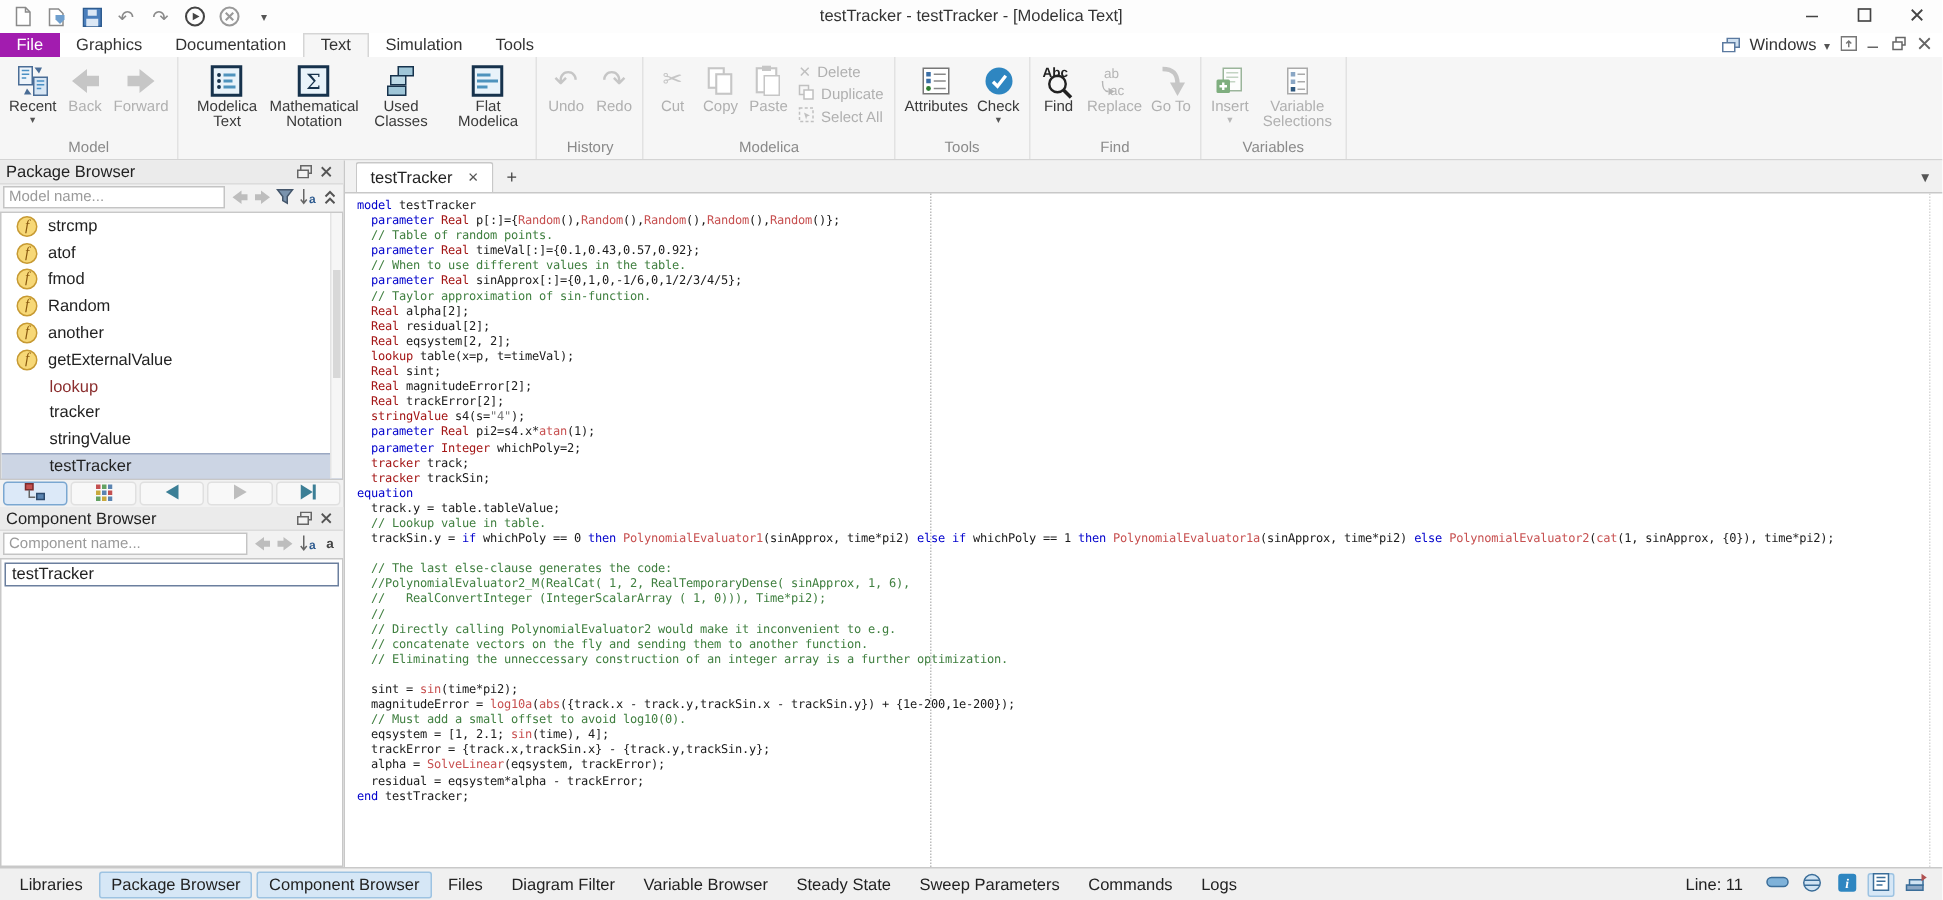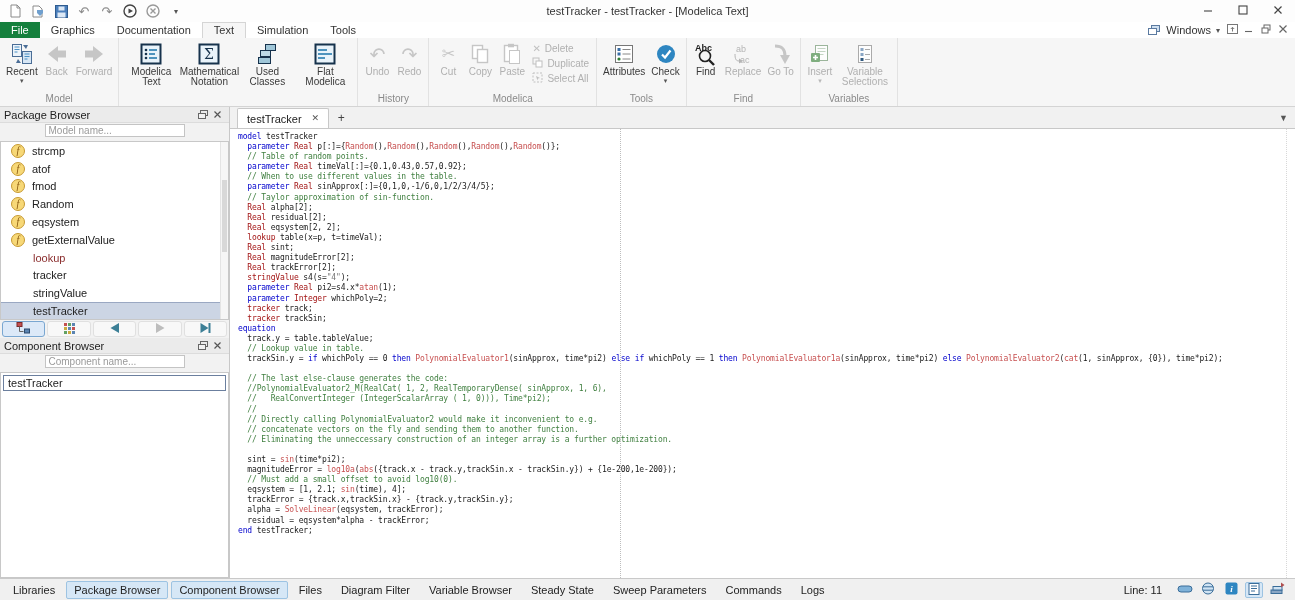--- a/index.html
+++ b/index.html
@@ -38,21 +38,21 @@
   .minibtn { display:flex; align-items:center; gap:4px; font-size:10px; color:#b0b0b0; height:12px; white-space:nowrap; }
   .rgroup-label { height:14px; text-align:center; font-size:10px; color:#8a8a8a; line-height:13px; }
 
   
   .panel { position:absolute; left:0; width:230px; background:#f2f2f2; border-right:1px solid #c8c8c8; }
   #package-browser { top:107px; height:213px; }
   #component-browser { top:338px; height:240px; }
   .panel-header { height:16px; background:#ebebeb; display:flex; align-items:center; padding:0 4px; font-size:11px; color:#222; border-bottom:1px solid #dcdcdc; }
   .panel-header .spacer { flex:1; }
   .ph-btn { width:15px; height:13px; display:flex; align-items:center; justify-content:center; }
-  .search-row { height:18px; display:flex; align-items:center; padding:1px 2px; gap:3px;flex-direction:column; }
+  .search-row { height:18px; display:flex; padding:1px 2px; gap:3px; }
   .search-input { flex:1; height:15px; border:1px solid #c4c4c4; background:#fff; font-size:10px; padding:0 3px; color:#333; font-family:"Liberation Sans",sans-serif; min-width:20px; }
   .search-input::placeholder { color:#9a9a9a; }
   .sr-btn { width:14px; height:14px; display:flex; align-items:center; justify-content:center; flex:none; }
   .tree { position:absolute; top:34px; bottom:0; left:0; right:0; background:#fff; border:1px solid #c8c8c8; overflow:hidden; }
   .trow { height:17.8px; display:flex; align-items:center; font-size:11px; position:relative; }
   .trow .ficon { width:14px; height:14px; margin-left:10px; margin-right:7px; border-radius:50%; background:#f7d877; border:1px solid #c79a33; color:#8a5a10; font-style:italic; font-size:10px; line-height:12px; text-align:center; font-family:"Liberation Serif",serif; flex:none; }
   .trow.noicon { padding-left:32px; }
   .trow.selected { background:#ccd5e4; border-top:1px solid #9aa8c2; border-bottom:1px solid #9aa8c2; }
   .pkg-scroll { position:absolute; right:0; top:0; bottom:0; width:8px; background:#f6f6f6; border-left:1px solid #e4e4e4; }
   .pkg-thumb { position:absolute; left:1px; right:1px; top:38px; height:72px; background:#d8d8d8; }
@@ -76,21 +76,21 @@
 
   
   .statusbar { position:absolute; left:0; right:0; bottom:0; height:22px; background:#f0f0f0; border-top:1px solid #c9c9c9; display:flex; align-items:center; padding:0 5px; gap:3px; font-size:11px; }
   .sbtn { padding:2px 7px; border:1px solid transparent; border-radius:2px; color:#222; white-space:nowrap; }
   .sbtn.active { background:#d6e7f6; border-color:#9dc3e2; }
   .status-right { margin-left:auto; display:flex; align-items:center; gap:6px; padding-right:4px; }
   .line-indicator { color:#222; margin-right:8px; }
   .st-icon { width:18px; height:16px; display:flex; align-items:center; justify-content:center; border:1px solid transparent; border-radius:2px; }
   .st-icon.active { background:#d6e7f6; border-color:#9dc3e2; }
 </style>
-<style>.tk-k{color:#0000cc} .tk-t{color:#a31515} .tk-f{color:#c75050} .tk-c{color:#3f7f3f} .tk-s{color:#777777} .mtab.file{background:#15803d}</style></head>
+<style>.tk-k{color:#0000cc} .tk-t{color:#a31515} .tk-f{color:#c75050} .tk-c{color:#3f7f3f} .tk-s{color:#777777} .mtab.file{background:#a21caf}</style></head>
 <body>
 
 <div class="app">
 
   <div class="titlebar">
     <div class="qat">
         <span class="qat-btn">
           <svg width="13" height="14">
             <path d="M2 1h6l3 3v9H2z" fill="#fff" stroke="#8a8a8a"></path>
             <path d="M8 1v3h3" fill="none" stroke="#8a8a8a"></path>
@@ -504,21 +504,21 @@
           <div class="trow">
             <span class="ficon">f</span>
             <span>fmod</span>
           </div>
           <div class="trow">
             <span class="ficon">f</span>
             <span>Random</span>
           </div>
           <div class="trow">
             <span class="ficon">f</span>
-            <span>eqsystem</span>
+            <span>another</span>
           </div>
           <div class="trow">
             <span class="ficon">f</span>
             <span>getExternalValue</span>
           </div>
           <div class="trow noicon">
             <span style="color: rgb(139, 46, 46);">lookup</span>
           </div>
           <div class="trow noicon">
             <span>tracker</span>

